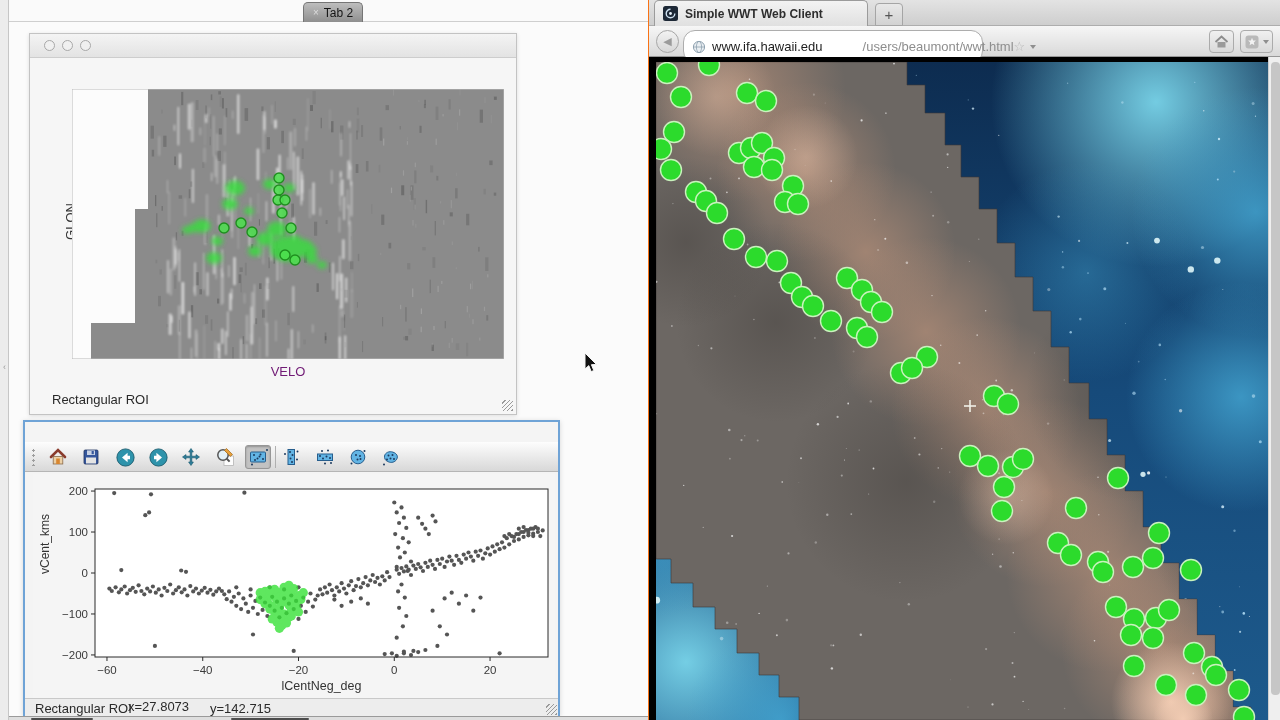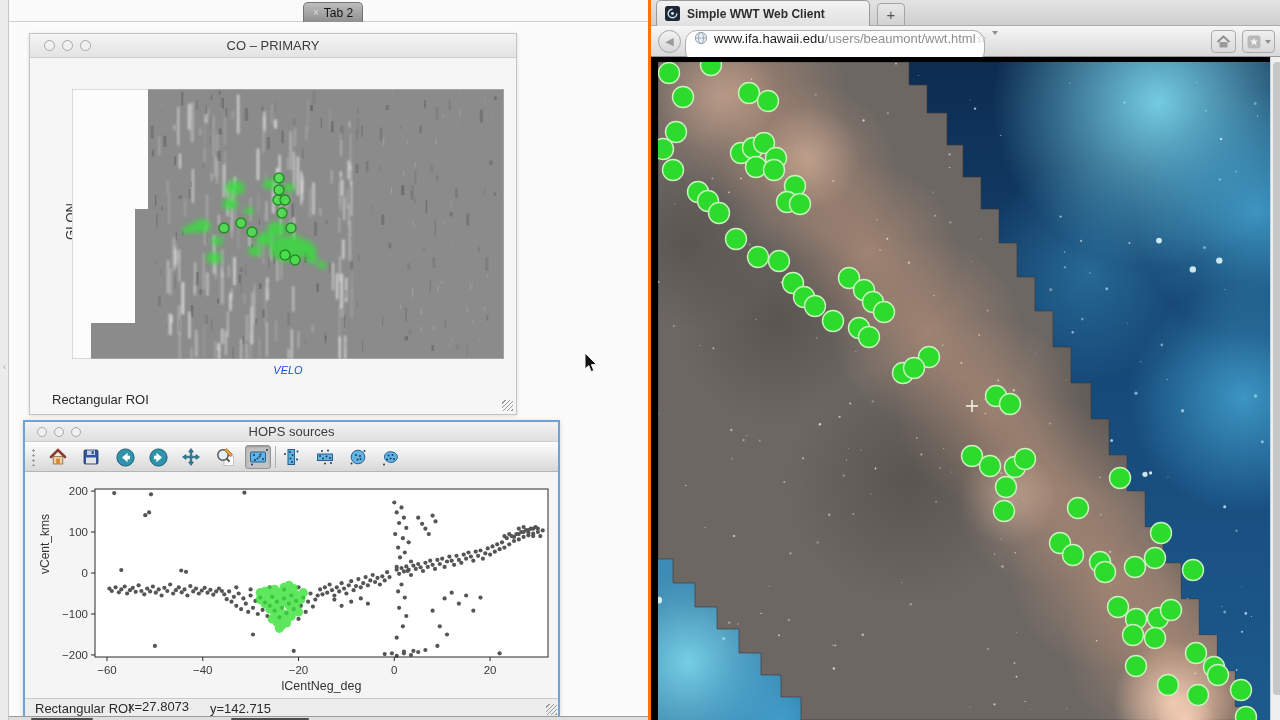--- a/index.html
+++ b/index.html
@@ -14,51 +14,51 @@
         display:flex;align-items:center;justify-content:center;gap:5px;font-size:12px;color:#141414;}
   #tab1 .x{color:#dcdcdc;font-size:10px;line-height:10px;}
   .win{background:#f6f6f6;border:1px solid #c3c3c3;box-shadow:0 1px 4px rgba(0,0,0,.12);}
   .titlebar{position:absolute;left:0;top:0;width:100%;background:linear-gradient(#f4f4f4,#e3e3e3);
             border-bottom:1px solid #cdcdcd;display:flex;align-items:center;}
   .tl{width:11px;height:11px;border-radius:50%;border:1px solid #a8a8a8;background:#f0f0f0;display:inline-block;margin-right:7px;}
   .wtitle{position:absolute;left:0;right:0;text-align:center;font-size:13px;color:#3c3c3c;}
   #imgwin{left:20px;top:33px;width:488px;height:382px;}
   #scatwin{left:14px;top:420px;width:537px;height:296px;border:2px solid #6fa3d6;background:#f4f4f4;box-shadow:0 1px 5px rgba(0,0,0,.15);}
   .glon{transform:rotate(-90deg);transform-origin:center;font-size:13px;color:#333;}
-  .axlabel{font-size:11px;color:#1d4ed8;font-style:italic;}
+  .axlabel{font-size:13px;color:#701a75;}
   .statusline{font-size:13px;color:#2a2a2a;}
   
   #sctoolbar{left:0;top:20px;width:100%;height:30px;background:linear-gradient(#fdfdfd,#d8d8d8);border-bottom:1px solid #b5b5b5;}
   .tbtn{position:absolute;top:3px;width:26px;height:24px;border-radius:3px;display:flex;align-items:center;justify-content:center;}
   .tbtn.pressed{background:#c2c2c2;border:1px solid #969696;box-shadow:inset 0 1px 2px rgba(0,0,0,.25);}
   .tsep{position:absolute;top:4px;width:1px;height:22px;background:#b0b0b0;}
   .dots{position:absolute;left:6px;top:6px;width:5px;height:18px;
         background-image:radial-gradient(circle,#9d9d9d 1px,transparent 1.2px);background-size:5px 5px;}
   
   .grip{position:absolute;width:11px;height:11px;
         background:repeating-linear-gradient(135deg,transparent 0 2px,#9a9a9a 2px 3px);}
   
   #sliver{left:0;top:716px;width:646px;height:4px;background:#dedede;border-top:1px solid #9a9a9a;}
   .smudge{position:absolute;top:1px;height:2px;background:#4c4c4c;border-radius:1px;}
   
-  #browser{left:648px;top:0;width:632px;height:720px;background:#d6d6d6;border-left:3px solid #f97316;}
+  #browser{left:648px;top:0;width:632px;height:720px;background:#d6d6d6;border-left:1px solid #f97316;}
   #btabstrip{left:0;top:0;width:100%;height:26px;background:linear-gradient(#e3e3e3,#cecece);border-bottom:1px solid #adadad;}
   #btab{left:5px;top:0;width:214px;height:26px;background:linear-gradient(#f3f3f3,#e0e0e0);
         border:1px solid #9b9b9b;border-bottom:none;border-radius:5px 5px 0 0;
         display:flex;align-items:center;gap:7px;padding:0 8px;font-size:12px;font-weight:bold;color:#2e2e2e;}
   #newtab{left:226px;top:3px;width:28px;height:23px;background:linear-gradient(#e8e8e8,#d2d2d2);
           border:1px solid #a5a5a5;border-radius:4px 4px 0 0;text-align:center;font-size:15px;color:#555;line-height:21px;}
   #bnav{left:0;top:26px;width:100%;height:31px;background:linear-gradient(#f6f6f6,#d9d9d9);border-bottom:1px solid #979797;}
   #backbtn{left:7px;top:4px;width:23px;height:23px;border-radius:50%;border:1px solid #a6a6a6;
            background:linear-gradient(#f2f2f2,#d7d7d7);color:#9b9b9b;font-size:11px;text-align:center;line-height:21px;}
   .pill{position:absolute;top:4px;height:33px;background:#fff;border:1px solid #adadad;border-radius:12px;
-        display:flex;font-size:13px;}
+        display:flex;align-items:center;font-size:13px;}
   #urlfield{left:34px;width:300px;padding:0 6px 0 8px;}
   #urlfield .host{color:#1e1e1e;}
-  #urlfield .path{color:#8e8e8e;}
+  #urlfield .path{color:#8e8e8e;margin-left:40px;}
   #searchfield{left:342px;width:208px;padding:0 8px;color:#9b9b9b;}
   .navbtn{position:absolute;top:4px;height:23px;border:1px solid #ababab;border-radius:4px;
           background:linear-gradient(#f0f0f0,#d9d9d9);display:flex;align-items:center;justify-content:center;}
   .caret{width:0;height:0;border-left:3.5px solid transparent;border-right:3.5px solid transparent;border-top:4px solid #8f8f8f;display:inline-block;}
   #bcontent{left:0;top:57px;width:632px;height:663px;background:#000;}
   #scrollbar{left:619px;top:0;width:13px;height:663px;background:#efefef;border-left:1px solid #cfcfcf;}
   #thumb{left:2px;top:5px;width:9px;height:633px;background:#c6c6c6;border-radius:4px;}
   svg text{font-family:"Liberation Sans",sans-serif;}
 </style>
 </head>
@@ -72,21 +72,20 @@
         <span class="x">×</span>
         <span>Tab 2</span>
       </div>
     </div>
 
     <div id="imgwin" class="abs win">
       <div class="titlebar" style="height:24px;padding-left:14px;">
         <span class="tl"></span>
         <span class="tl"></span>
         <span class="tl"></span>
-        <span class="wtitle">CO – PRIMARY</span>
       </div>
       <div class="abs glon" style="left:10px;top:180px;width:60px;text-align:center;">GLON</div>
       <svg id="pv-svg" class="abs" style="left:42px;top:55px;" width="432" height="270">
         <defs>
           <filter id="softBlur">
               <feGaussianBlur stdDeviation="1"></feGaussianBlur>
             </filter>
           <filter id="greenBlur">
               <feGaussianBlur stdDeviation="2.6"></feGaussianBlur>
             </filter>
@@ -480,26 +479,20 @@
             <circle cx="223" cy="171" r="5" fill="#4ce04e" fill-opacity="0.85" stroke="#1f8f1f" stroke-width="1.4"></circle>
           </g>
         <rect x="0" y="0" width="432" height="270" fill="none" stroke="#b9b9b9" stroke-width="1"></rect>
       </svg>
       <div class="abs axlabel" style="left:42px;top:330px;width:432px;text-align:center;">VELO</div>
       <div class="abs statusline" style="left:22px;top:358px;">Rectangular ROI</div>
       <div class="grip" style="right:3px;bottom:3px;"></div>
     </div>
 
     <div id="scatwin" class="abs">
-      <div class="titlebar" style="height:20px;padding-left:12px;background:linear-gradient(#f2f2f2,#e0e0e0);">
-        <span class="tl" style="width:10px;height:10px;"></span>
-        <span class="tl" style="width:10px;height:10px;"></span>
-        <span class="tl" style="width:10px;height:10px;"></span>
-        <span class="wtitle">HOPS sources</span>
-      </div>
 
       <div id="sctoolbar" class="abs">
         <div class="dots"></div>
         <div class="tbtn" style="left:20px;">
           <svg width="20" height="20">
               <path d="M3 10 L10 3 L17 10" fill="none" stroke="#8a3b2c" stroke-width="2.6" stroke-linecap="round"></path>
               <rect x="5.2" y="9.5" width="9.6" height="7.5" fill="#ecd0a6" stroke="#8a6a4a" stroke-width="0.8"></rect>
               <rect x="8.2" y="11.5" width="3.6" height="5.5" fill="#d8862f"></rect>
             </svg>
         </div>

